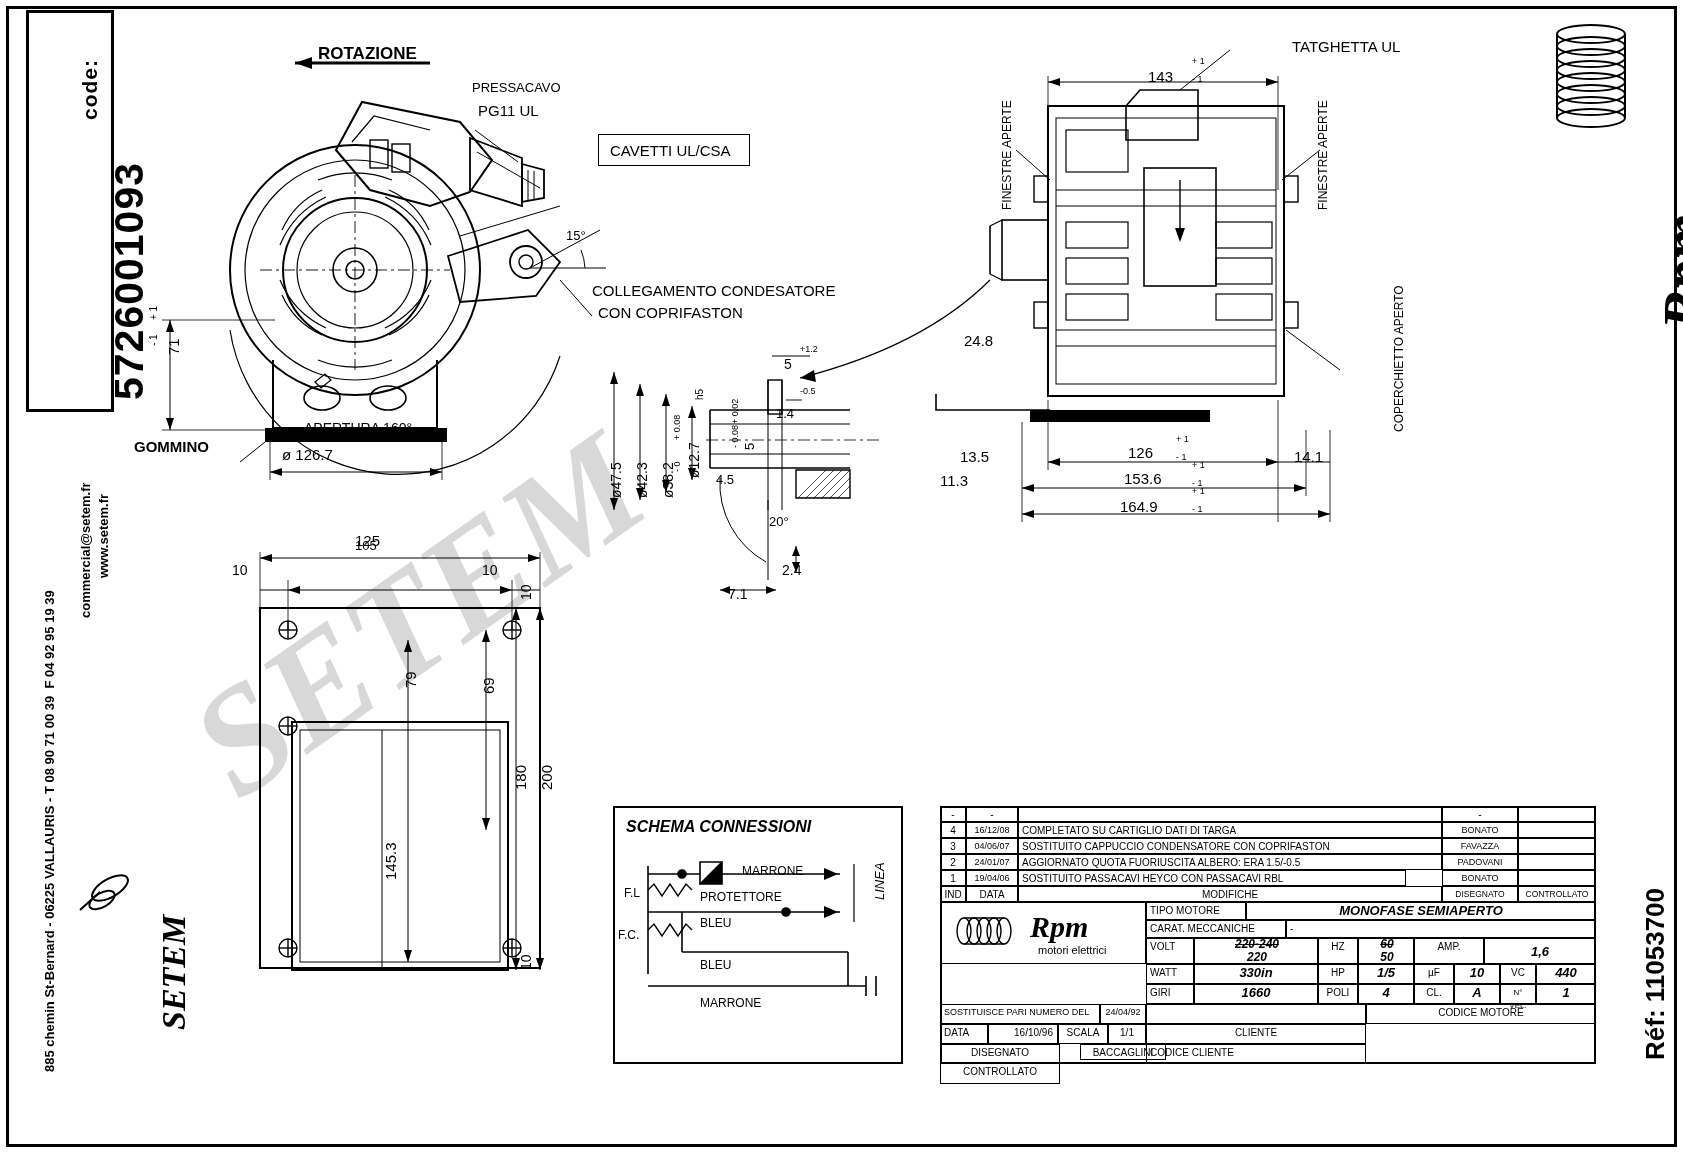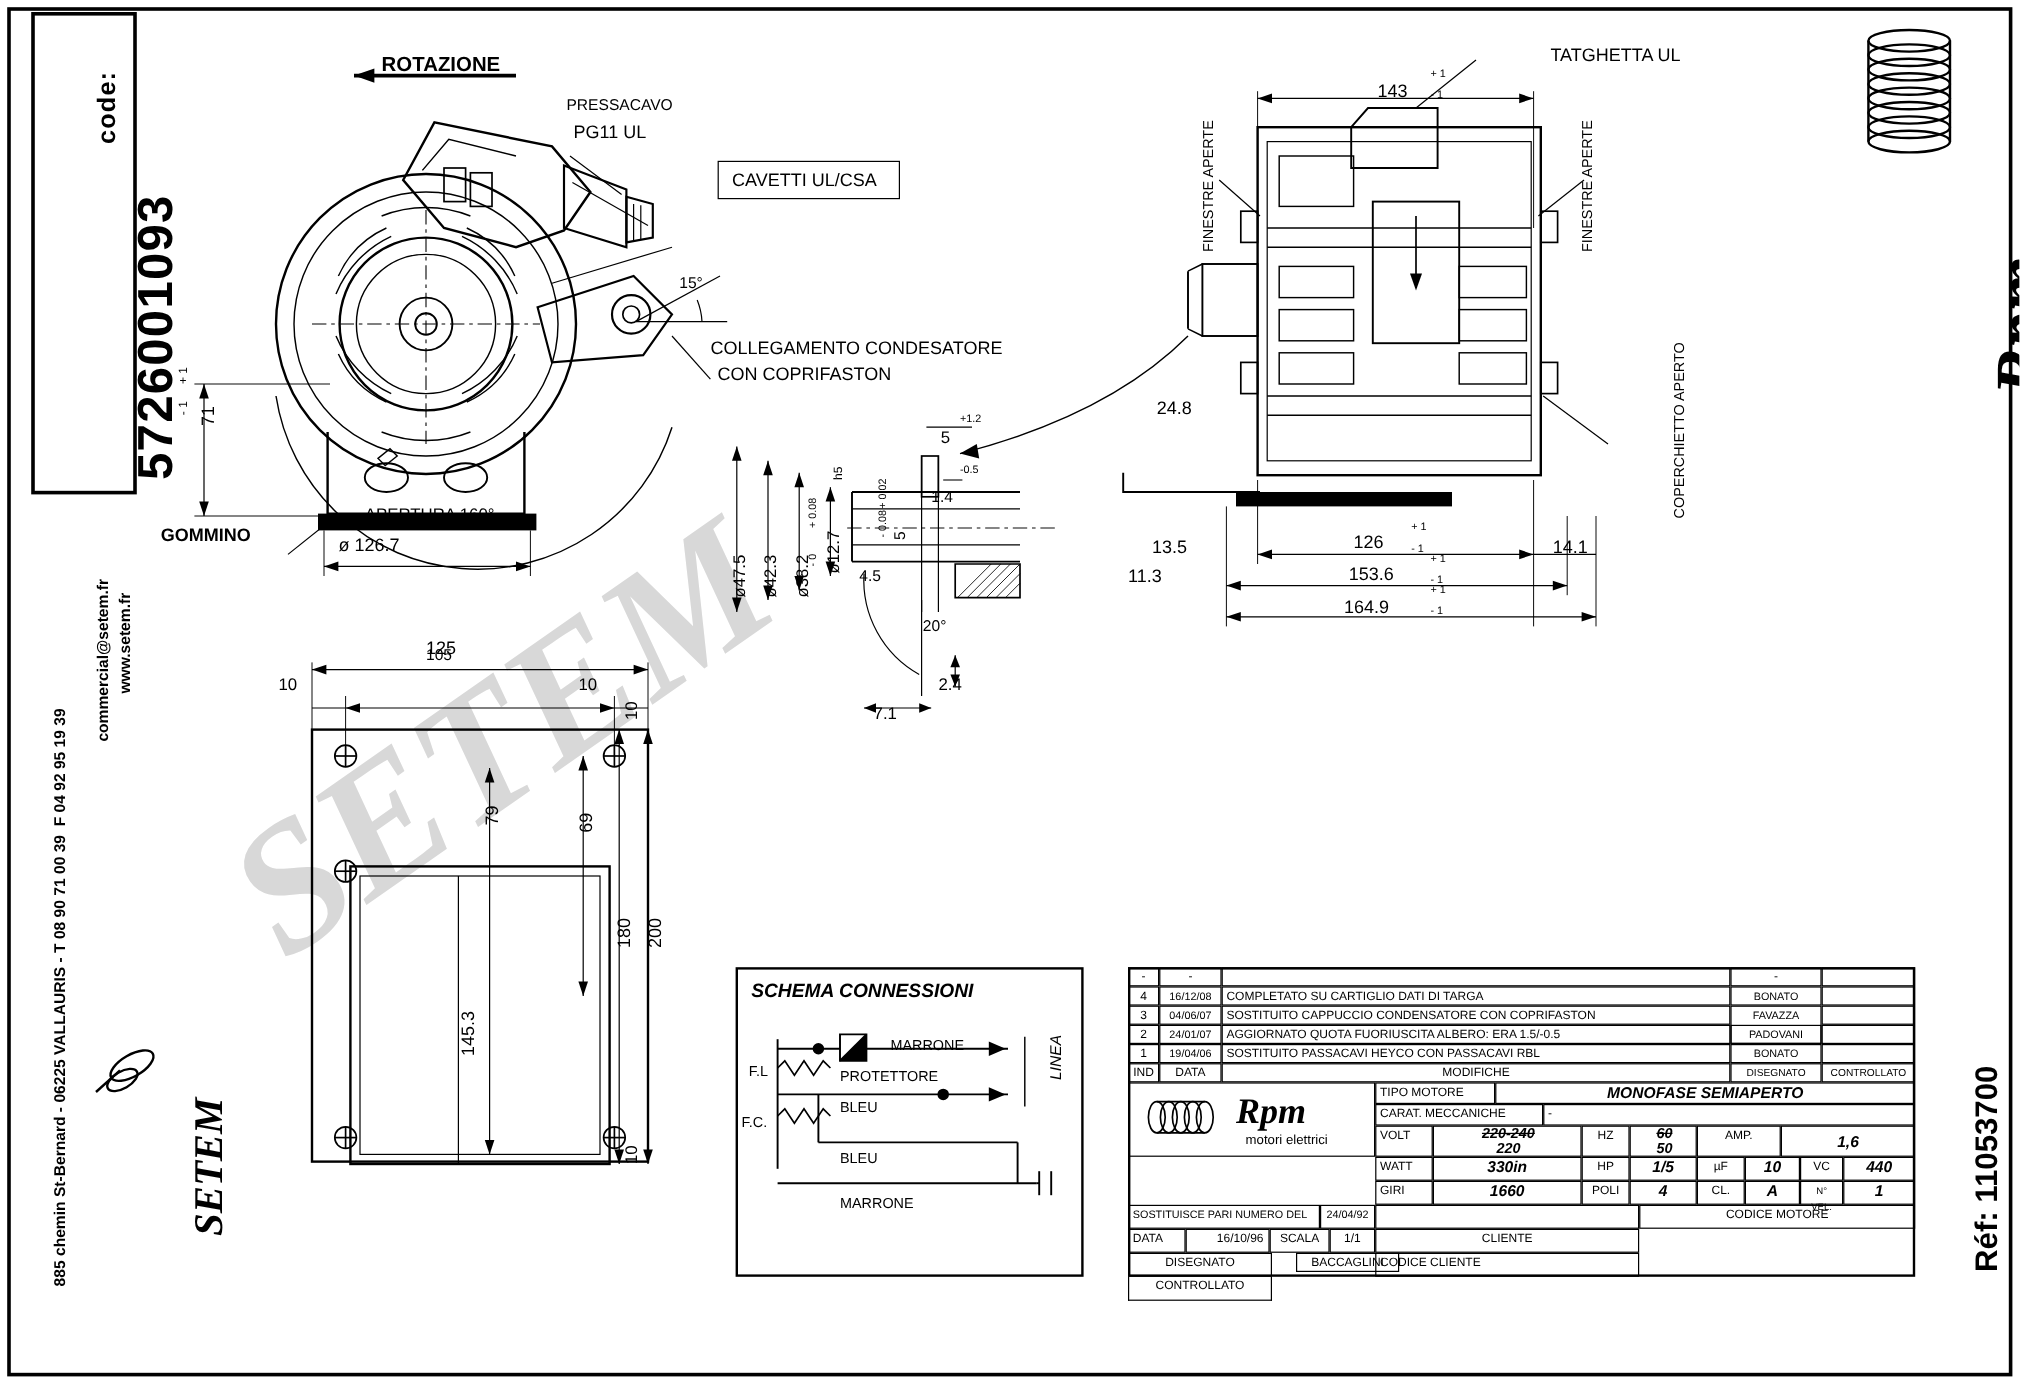--- a/index.html
+++ b/index.html
@@ -446,32 +446,32 @@
 
   <div class="tcell ctr" style="left:940px;top:822px;width:26px;height:16px;">4</div>
   <div class="tcell ctr" style="left:966px;top:822px;width:52px;height:16px;font-size:9px;">16/12/08</div>
   <div class="tcell" style="left:1018px;top:822px;width:424px;height:16px;">COMPLETATO SU CARTIGLIO DATI DI TARGA</div>
   <div class="tcell ctr" style="left:1442px;top:822px;width:76px;height:16px;font-size:9px;">BONATO</div>
   <div class="tcell ctr" style="left:1518px;top:822px;width:78px;height:16px;"></div>
 
   <div class="tcell ctr" style="left:940px;top:838px;width:26px;height:16px;">3</div>
   <div class="tcell ctr" style="left:966px;top:838px;width:52px;height:16px;font-size:9px;">04/06/07</div>
   <div class="tcell" style="left:1018px;top:838px;width:424px;height:16px;">SOSTITUITO CAPPUCCIO CONDENSATORE CON COPRIFASTON</div>
-  <div class="tcell ctr" style="left:1442px;top:838px;width:76px;height:32px;font-size:9px;">FAVAZZA</div>
+  <div class="tcell ctr" style="left:1442px;top:838px;width:76px;height:16px;font-size:9px;">FAVAZZA</div>
   <div class="tcell ctr" style="left:1518px;top:838px;width:78px;height:16px;"></div>
 
   <div class="tcell ctr" style="left:940px;top:854px;width:26px;height:16px;">2</div>
   <div class="tcell ctr" style="left:966px;top:854px;width:52px;height:16px;font-size:9px;">24/01/07</div>
   <div class="tcell" style="left:1018px;top:854px;width:424px;height:16px;">AGGIORNATO QUOTA FUORIUSCITA ALBERO: ERA 1.5/-0.5</div>
   <div class="tcell ctr" style="left:1442px;top:854px;width:76px;height:16px;font-size:9px;">PADOVANI</div>
   <div class="tcell ctr" style="left:1518px;top:854px;width:78px;height:16px;"></div>
 
   <div class="tcell ctr" style="left:940px;top:870px;width:26px;height:16px;">1</div>
   <div class="tcell ctr" style="left:966px;top:870px;width:52px;height:16px;font-size:9px;">19/04/06</div>
-  <div class="tcell" style="left:1018px;top:870px;width:424px;height:16px;">SOSTITUITO PASSACAVI HEYCO CON PASSACAVI RBL</div>
+  <div class="tcell" style="left:1018px;top:870px;width:388px;height:16px;">SOSTITUITO PASSACAVI HEYCO CON PASSACAVI RBL</div>
   <div class="tcell ctr" style="left:1442px;top:870px;width:76px;height:16px;font-size:9px;">BONATO</div>
   <div class="tcell ctr" style="left:1518px;top:870px;width:78px;height:16px;"></div>
 
   <div class="tcell ctr" style="left:940px;top:886px;width:26px;height:16px;">IND</div>
   <div class="tcell ctr" style="left:966px;top:886px;width:52px;height:16px;">DATA</div>
   <div class="tcell ctr" style="left:1018px;top:886px;width:424px;height:16px;">MODIFICHE</div>
   <div class="tcell ctr" style="left:1442px;top:886px;width:76px;height:16px;font-size:8.5px;">DISEGNATO</div>
   <div class="tcell ctr" style="left:1518px;top:886px;width:78px;height:16px;font-size:8.5px;">CONTROLLATO</div>
 
   <div class="tcell" style="left:940px;top:902px;width:206px;height:62px;"></div>

